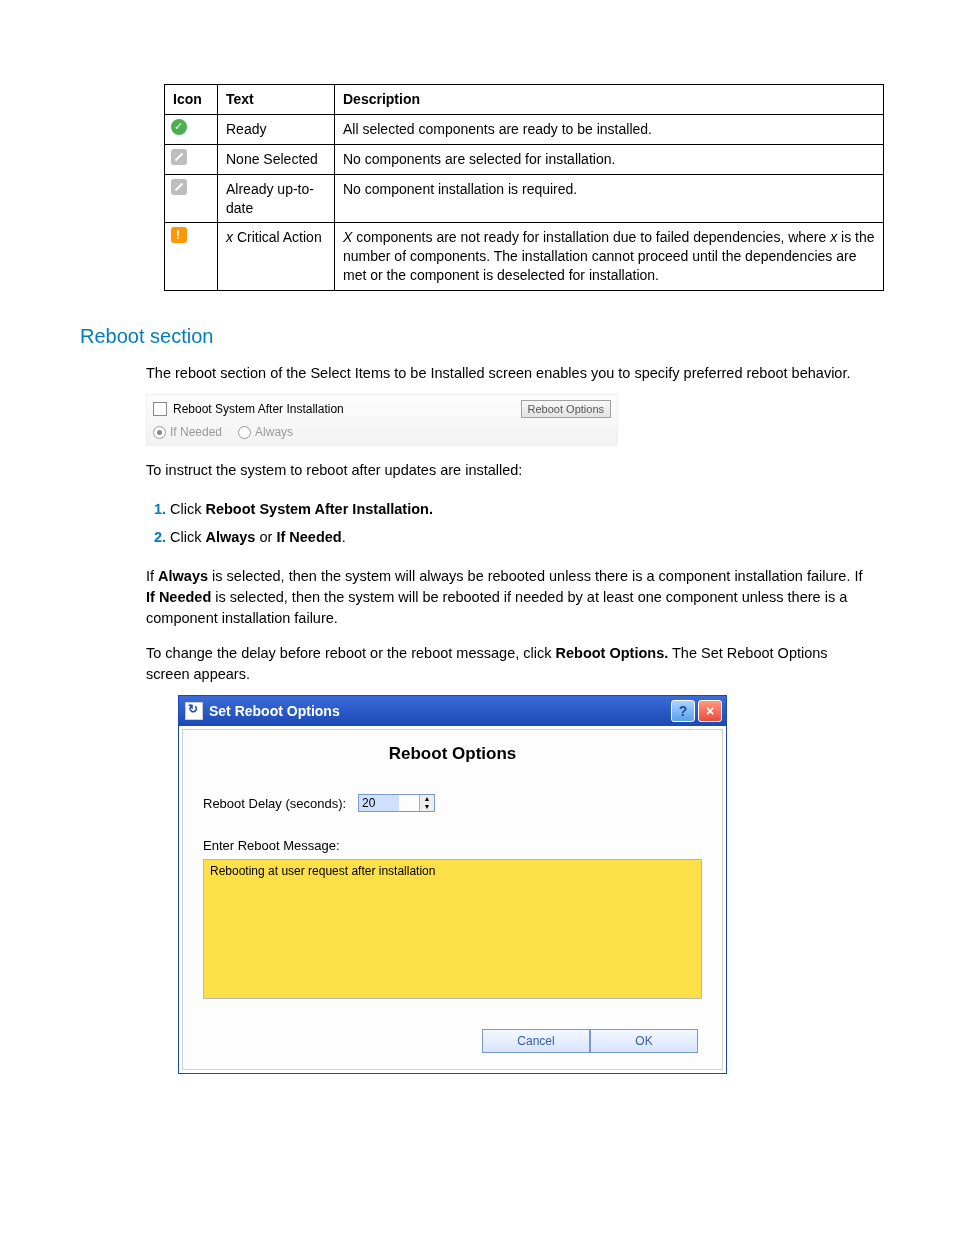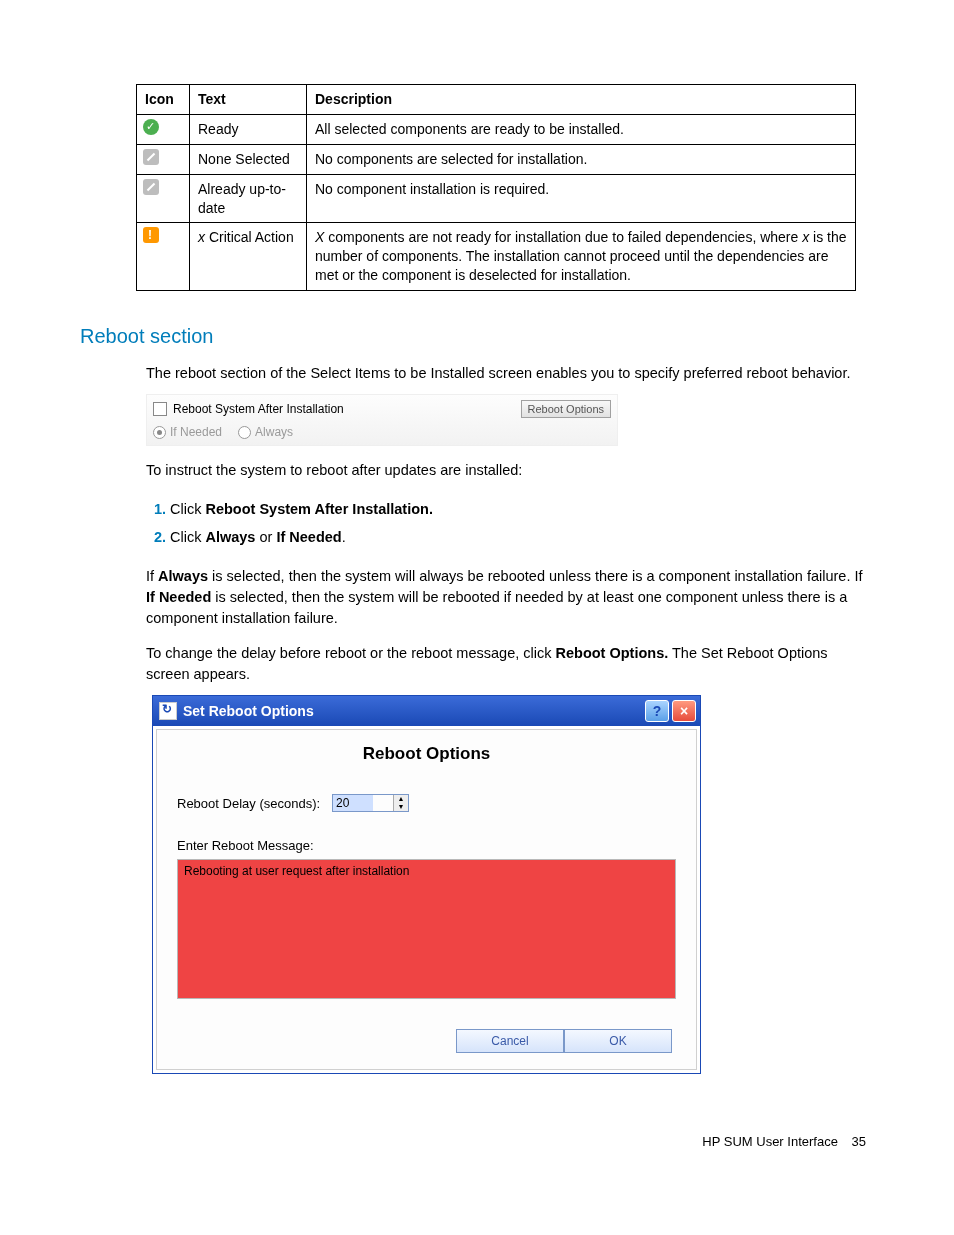--- a/index.html
+++ b/index.html
@@ -10,21 +10,21 @@
     font-size: 14.5px;
     color: #000;
     width: 954px;
   }
   .page {
     padding: 84px 88px 40px 88px;
   }
   table.icon-table {
     border-collapse: collapse;
     width: 100%;
-    margin-left: 48px;
+    margin-left: 76px;
     width: calc(100% - 58px);
     padding-left: 16px;
   }
   table.icon-table th, table.icon-table td {
     border: 1px solid #000;
     padding: 5px 8px;
     vertical-align: top;
     text-align: left;
     font-size: 14px;
     line-height: 1.35;
@@ -89,21 +89,21 @@
   ol.steps {
     margin-left:58px;
     padding-left:24px;
     line-height:1.9;
   }
   ol.steps li::marker { color:#007dba; font-weight:bold; }
   ol.steps b { font-weight:bold; }
 
   
   .dlg-wrap {
-    margin-left:64px;
+    margin-left:90px;
     width:547px;
     border:1px solid #1a49b5;
     font-family: Tahoma, Arial, sans-serif;
     margin-top:6px;
   }
   .dlg-title {
     background: linear-gradient(#3b6bd8,#1a49b5);
     color:#fff;
     font-weight:bold;
     font-size:14px;
@@ -134,21 +134,21 @@
   }
   .spin input {
     width:34px; border:none; background:#cfe0ff; font-size:12px; padding:1px 3px;
     outline:none; text-align:left;
   }
   .spin .arrows { width:14px; background:#eee; border-left:1px solid #aaa; display:flex; flex-direction:column;}
   .spin .arrows span{ font-size:7px; text-align:center; line-height:8px; cursor:pointer;}
   .msg-label{ font-size:13px; margin-bottom:6px; }
   .msg-box {
     border:1px solid #b8b8b8;
-    background:#ef4444;
+    background:#fde047;
     height:130px;
     padding:4px 6px;
     font-size:12px;
     margin-bottom:30px;
   }
   .dlg-btns { display:flex; justify-content:flex-end; padding:0 4px;}
   .dbtn {
     min-width:78px; text-align:center;
     border:1px solid #7a98c9;
     background:linear-gradient(#f4f8ff,#d6e4fb);
@@ -254,18 +254,14 @@
       </div>
       <div class="msg-label">Enter Reboot Message:</div>
       <div class="msg-box"><span>Rebooting at user request after installation</span></div>
       <div class="dlg-btns">
         <span class="dbtn">Cancel</span>
         <span class="dbtn">OK</span>
       </div>
     </div>
   </div>
 
-  <div class="footer">
-    <span>HP SUM User Interface</span>
-    <span class="pn">35</span>
-  </div>
 
 </div>
 
 </body></html>

